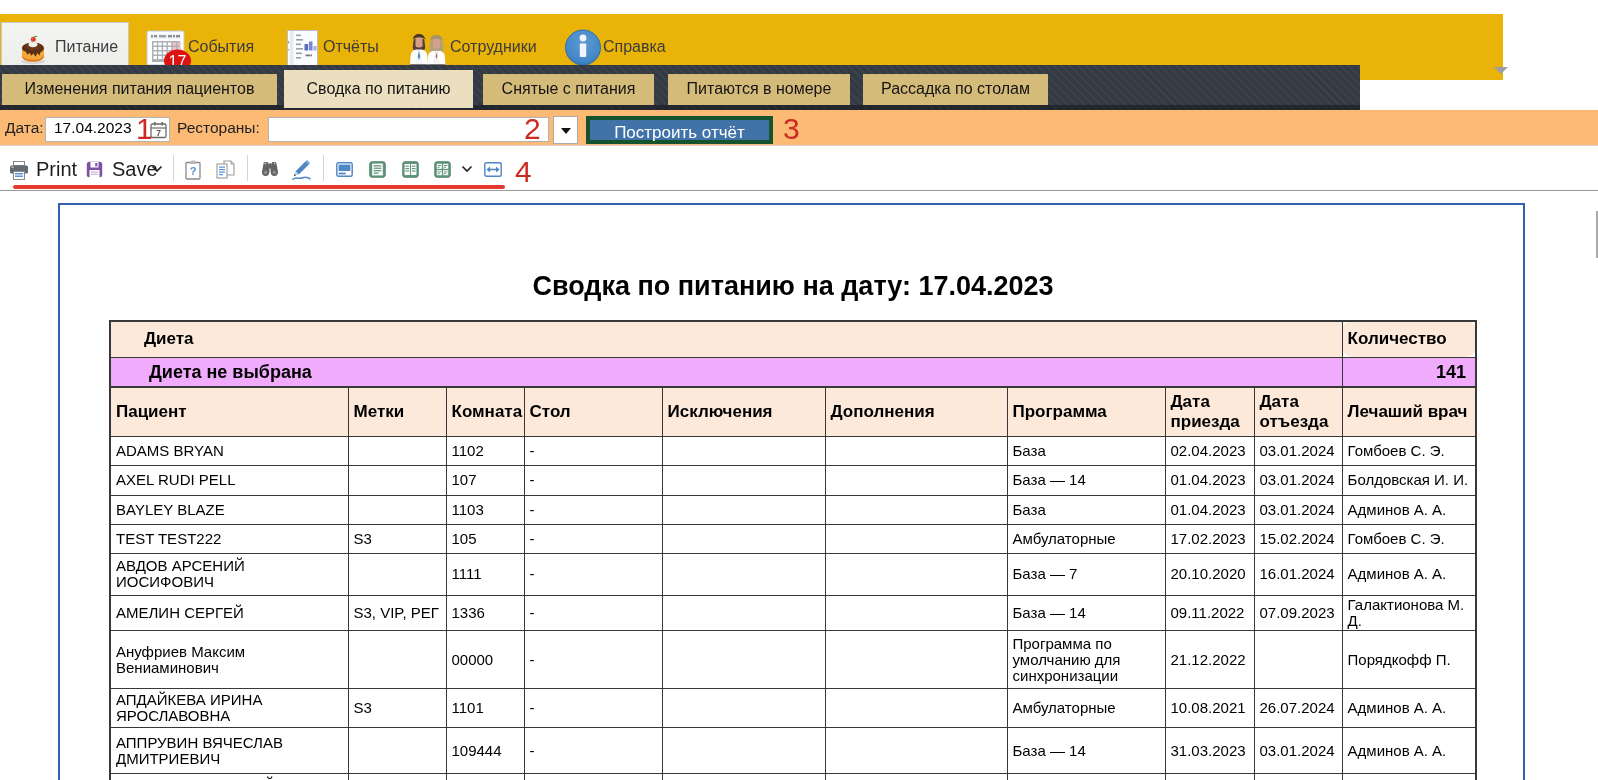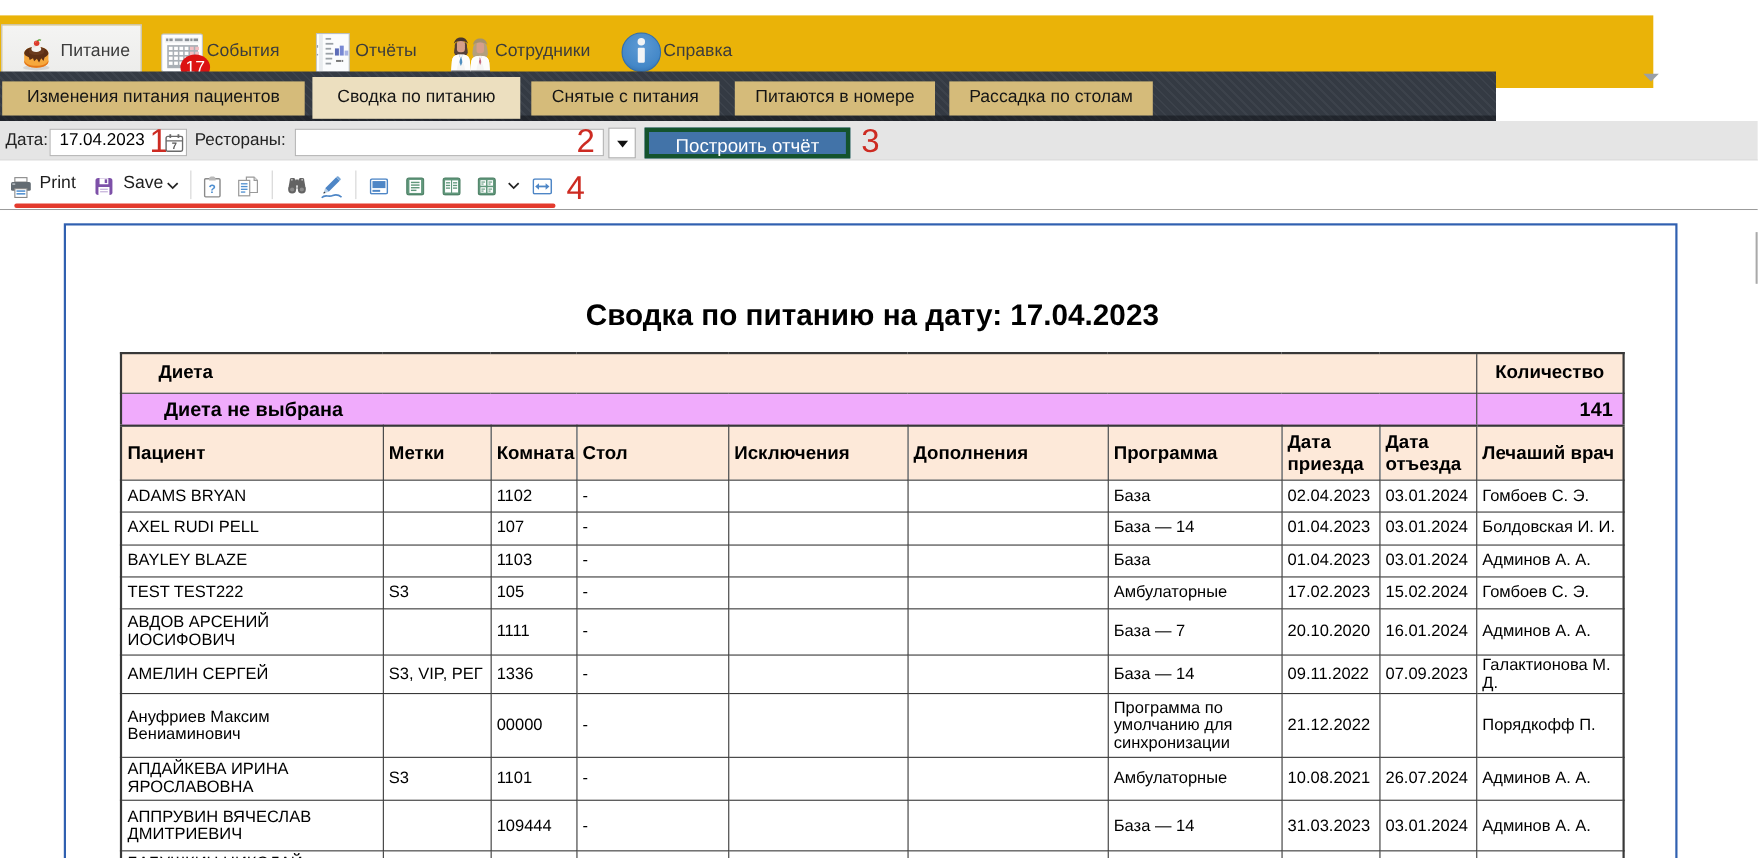--- a/index.html
+++ b/index.html
@@ -18,37 +18,37 @@
   
   #tabstrip { position:absolute; left:0; top:65px; width:1360px; height:45px;
     background:repeating-linear-gradient(45deg, #343a43 0px, #343a43 4px, #3c424b 4px, #3c424b 5.8px); }
   #tabstrip .shade { position:absolute; left:0; bottom:0; width:100%; height:5px; background:rgba(10,14,18,.45); }
   .tab { position:absolute; top:9px; height:31px; background:#d5bb7a; color:#141414;
     font-size:16px; text-align:center; line-height:30px; white-space:nowrap; }
   .tab.active { top:5px; height:38px; background:#ecdfbf; line-height:38px; }
 
   
   #filterrow { position:absolute; left:0; top:110px; width:1598px; height:36px;
-    background:#e5e5e5; border-bottom:1px solid #d7d7d7; }
+    background:#fdba74; border-bottom:1px solid #d7d7d7; }
   .flabel { position:absolute; top:9px; font-size:15.5px; color:#222; }
   .finput { position:absolute; top:7px; height:25px; background:#fff; border:1px solid #b3b3b3; }
   .rednum { position:absolute; color:#cd2b22; font-size:30px; line-height:30px; font-weight:400; }
 
   #btn-report { position:absolute; left:586px; top:6px; width:187px; height:28px;
     background:#4273a8; border:4px solid #14532d; color:#fff; font-size:17px;
     text-align:center; line-height:26px; }
   #dd-btn { position:absolute; left:553px; top:6px; width:25px; height:28px; background:#fff;
     border:1px solid #ababab; }
   #dd-btn .t { position:absolute; left:7px; top:11px; width:0; height:0;
     border-left:5.5px solid transparent; border-right:5.5px solid transparent; border-top:6px solid #111; }
 
   
   #toolbar { position:absolute; left:0; top:146px; width:1598px; height:45px; background:#fff;
     border-bottom:1px solid #9b9b9b; }
-  .ttext { position:absolute; top:12px; font-size:16px; color:#1e1e1e; }
+  .ttext { position:absolute; top:12px; font-size:20px; color:#1e1e1e; }
   .tsep { position:absolute; top:9px; width:1px; height:26px; background:#d4d4d4; }
   #redline { position:absolute; left:13px; top:39px; width:492px; height:4px; background:#e33a2d; border-radius:2px; }
 
   
   #reportbg { position:absolute; left:0; top:191px; width:1598px; height:589px; background:#fff; }
   #page { position:absolute; left:58px; top:203px; width:1467px; height:620px; border:2px solid #3060b0; background:#fff; }
   #title { position:absolute; left:0; top:271px; width:1586px; text-align:center;
     font-size:27px; line-height:31px; font-weight:bold; color:#000; }
   #rtable { position:absolute; left:109px; top:320px; width:1366px; border-collapse:collapse; border:2px solid #383838;
     table-layout:fixed; font-size:15px; color:#000; }
@@ -337,21 +337,21 @@
       <col style="width:163px">
       <col style="width:182px">
       <col style="width:158px">
       <col style="width:89px">
       <col style="width:88px">
       <col style="width:134px">
     </colgroup>
     <tbody>
       <tr class="peach b" style="height:36px; font-size:17px;">
       <td colspan="9" style="padding-left:33px;">Диета</td>
-      <td style="text-align:center;">Количество</td>
+      <td style="text-align:left;border-radius:10px;">Количество</td>
     </tr>
     <tr class="grayrow b" style="height:30px; font-size:18px;">
       <td colspan="9" style="padding-left:38px; border-bottom-width:2px;">Диета не выбрана</td>
       <td style="text-align:right; padding-right:9px; border-bottom-width:2px;">141</td>
     </tr>
     <tr class="peach b hdr" style="height:49px; font-size:17px;">
       <td>Пациент</td>
         <td>Метки</td>
         <td>Комната</td>
         <td>Стол</td>

